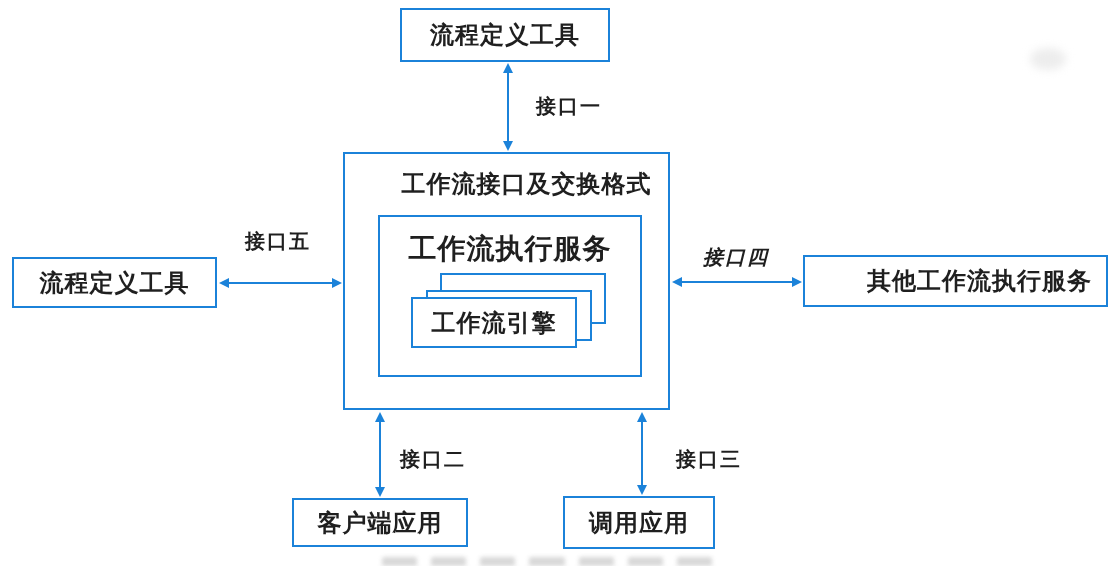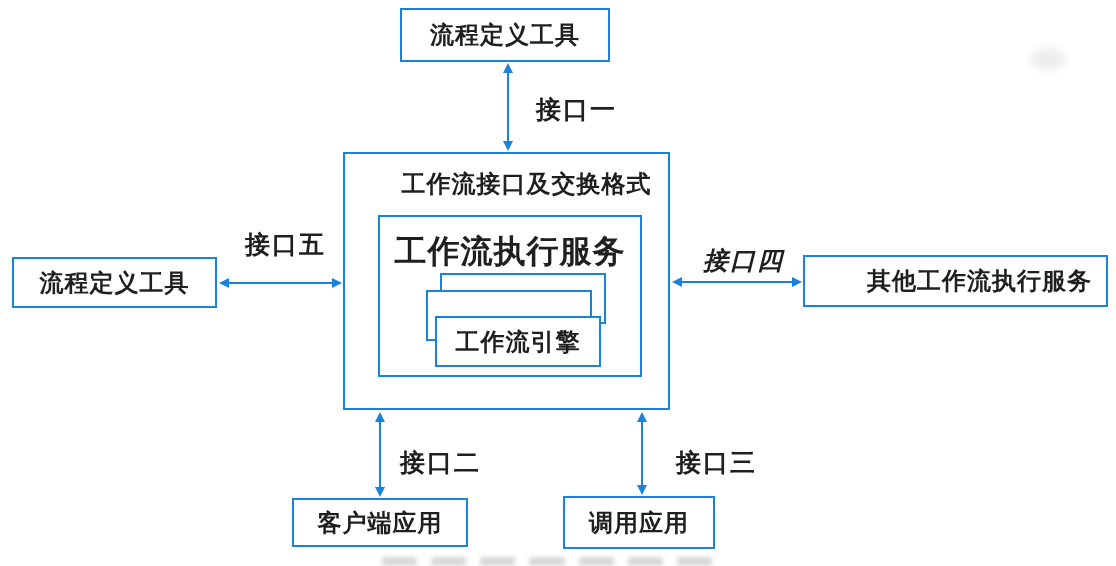--- a/index.html
+++ b/index.html
@@ -29,46 +29,46 @@
   .br-box{left:563px;top:496px;width:152px;height:53px;}
   
   .center-box{left:343px;top:152px;width:327px;height:258px;display:block;}
   .center-title{
     position:absolute;left:0;right:0;top:14px;text-align:center;
     font-size:24px;font-weight:700;letter-spacing:1px;white-space:nowrap;padding-left:40px;
   }
   .inner-box{left:33px;top:61px;width:264px;height:162px;display:block;}
   .inner-title{
     position:absolute;left:0;right:0;top:13px;text-align:center;
-    font-size:32px;font-weight:700;letter-spacing:1px;white-space:nowrap;
+    font-size:28px;font-weight:700;letter-spacing:1px;white-space:nowrap;
   }
   .engine{width:166px;height:51px;}
   .engine.back{left:60px;top:56px;}
   .engine.mid{left:46px;top:73px;}
-  .engine.front{left:31px;top:99px;margin-left:24px;}
+  .engine.front{left:31px;top:80px;}
   
   .arrow{position:absolute;}
   .arrow .shaft{position:absolute;background:var(--accent);}
   .arrow .head{position:absolute;width:0;height:0;}
   .arrow-v{width:12px;}
   .arrow-v .shaft{left:5px;width:2px;top:7px;bottom:7px;}
   .arrow-v .head-up{left:1px;top:0;border-left:5px solid transparent;border-right:5px solid transparent;border-bottom:10px solid var(--accent);}
   .arrow-v .head-down{left:1px;bottom:0;border-left:5px solid transparent;border-right:5px solid transparent;border-top:10px solid var(--accent);}
   .arrow-h{height:12px;}
   .arrow-h .shaft{top:5px;height:2px;left:7px;right:7px;}
   .arrow-h .head-left{top:1px;left:0;border-top:5px solid transparent;border-bottom:5px solid transparent;border-right:10px solid var(--accent);}
   .arrow-h .head-right{top:1px;right:0;border-top:5px solid transparent;border-bottom:5px solid transparent;border-left:10px solid var(--accent);}
   #arrow-if1{left:502px;top:63px;height:88px;}
   #arrow-if2{left:374px;top:412px;height:85px;}
   #arrow-if3{left:636px;top:412px;height:83px;}
   #arrow-if5{left:219px;top:277px;width:123px;}
   #arrow-if4{left:672px;top:276px;width:130px;}
   
   .if-label{
-    position:absolute;font-size:25px;font-weight:700;letter-spacing:2px;
+    position:absolute;font-size:20px;font-weight:700;letter-spacing:2px;
     white-space:nowrap;color:var(--ink);
   }
   #label-if1{left:536px;top:93px;}
   #label-if2{left:400px;top:446px;}
   #label-if3{left:676px;top:446px;}
   #label-if4{left:703px;top:244px;font-style:italic;}
   #label-if5{left:245px;top:228px;}
   
   .caption-smudge{
     position:absolute;left:382px;top:557px;width:330px;height:9px;

